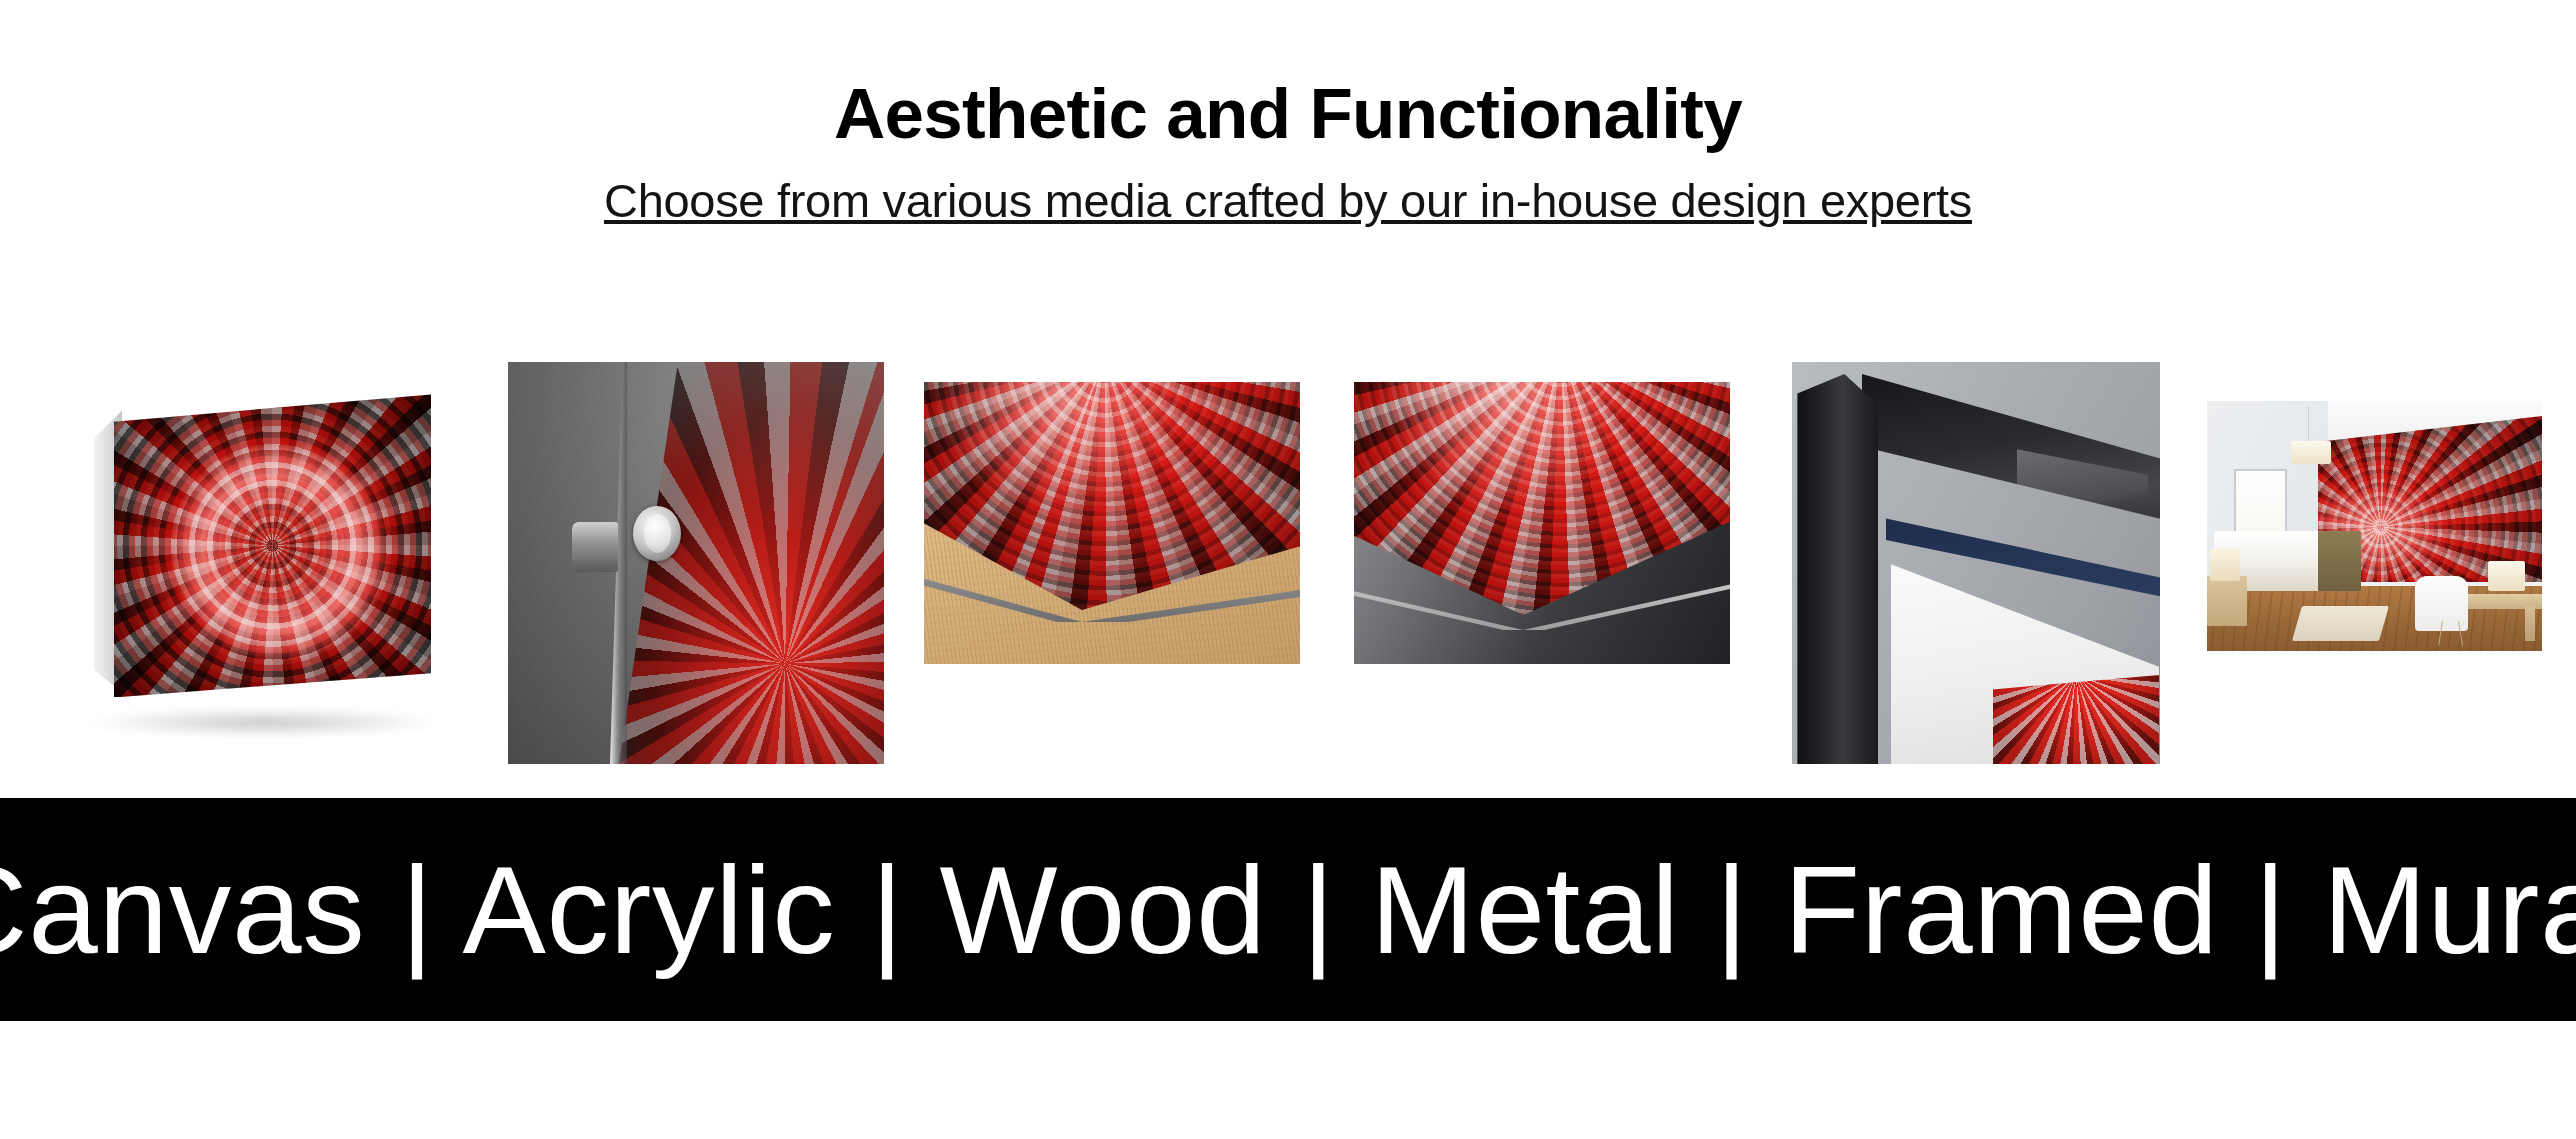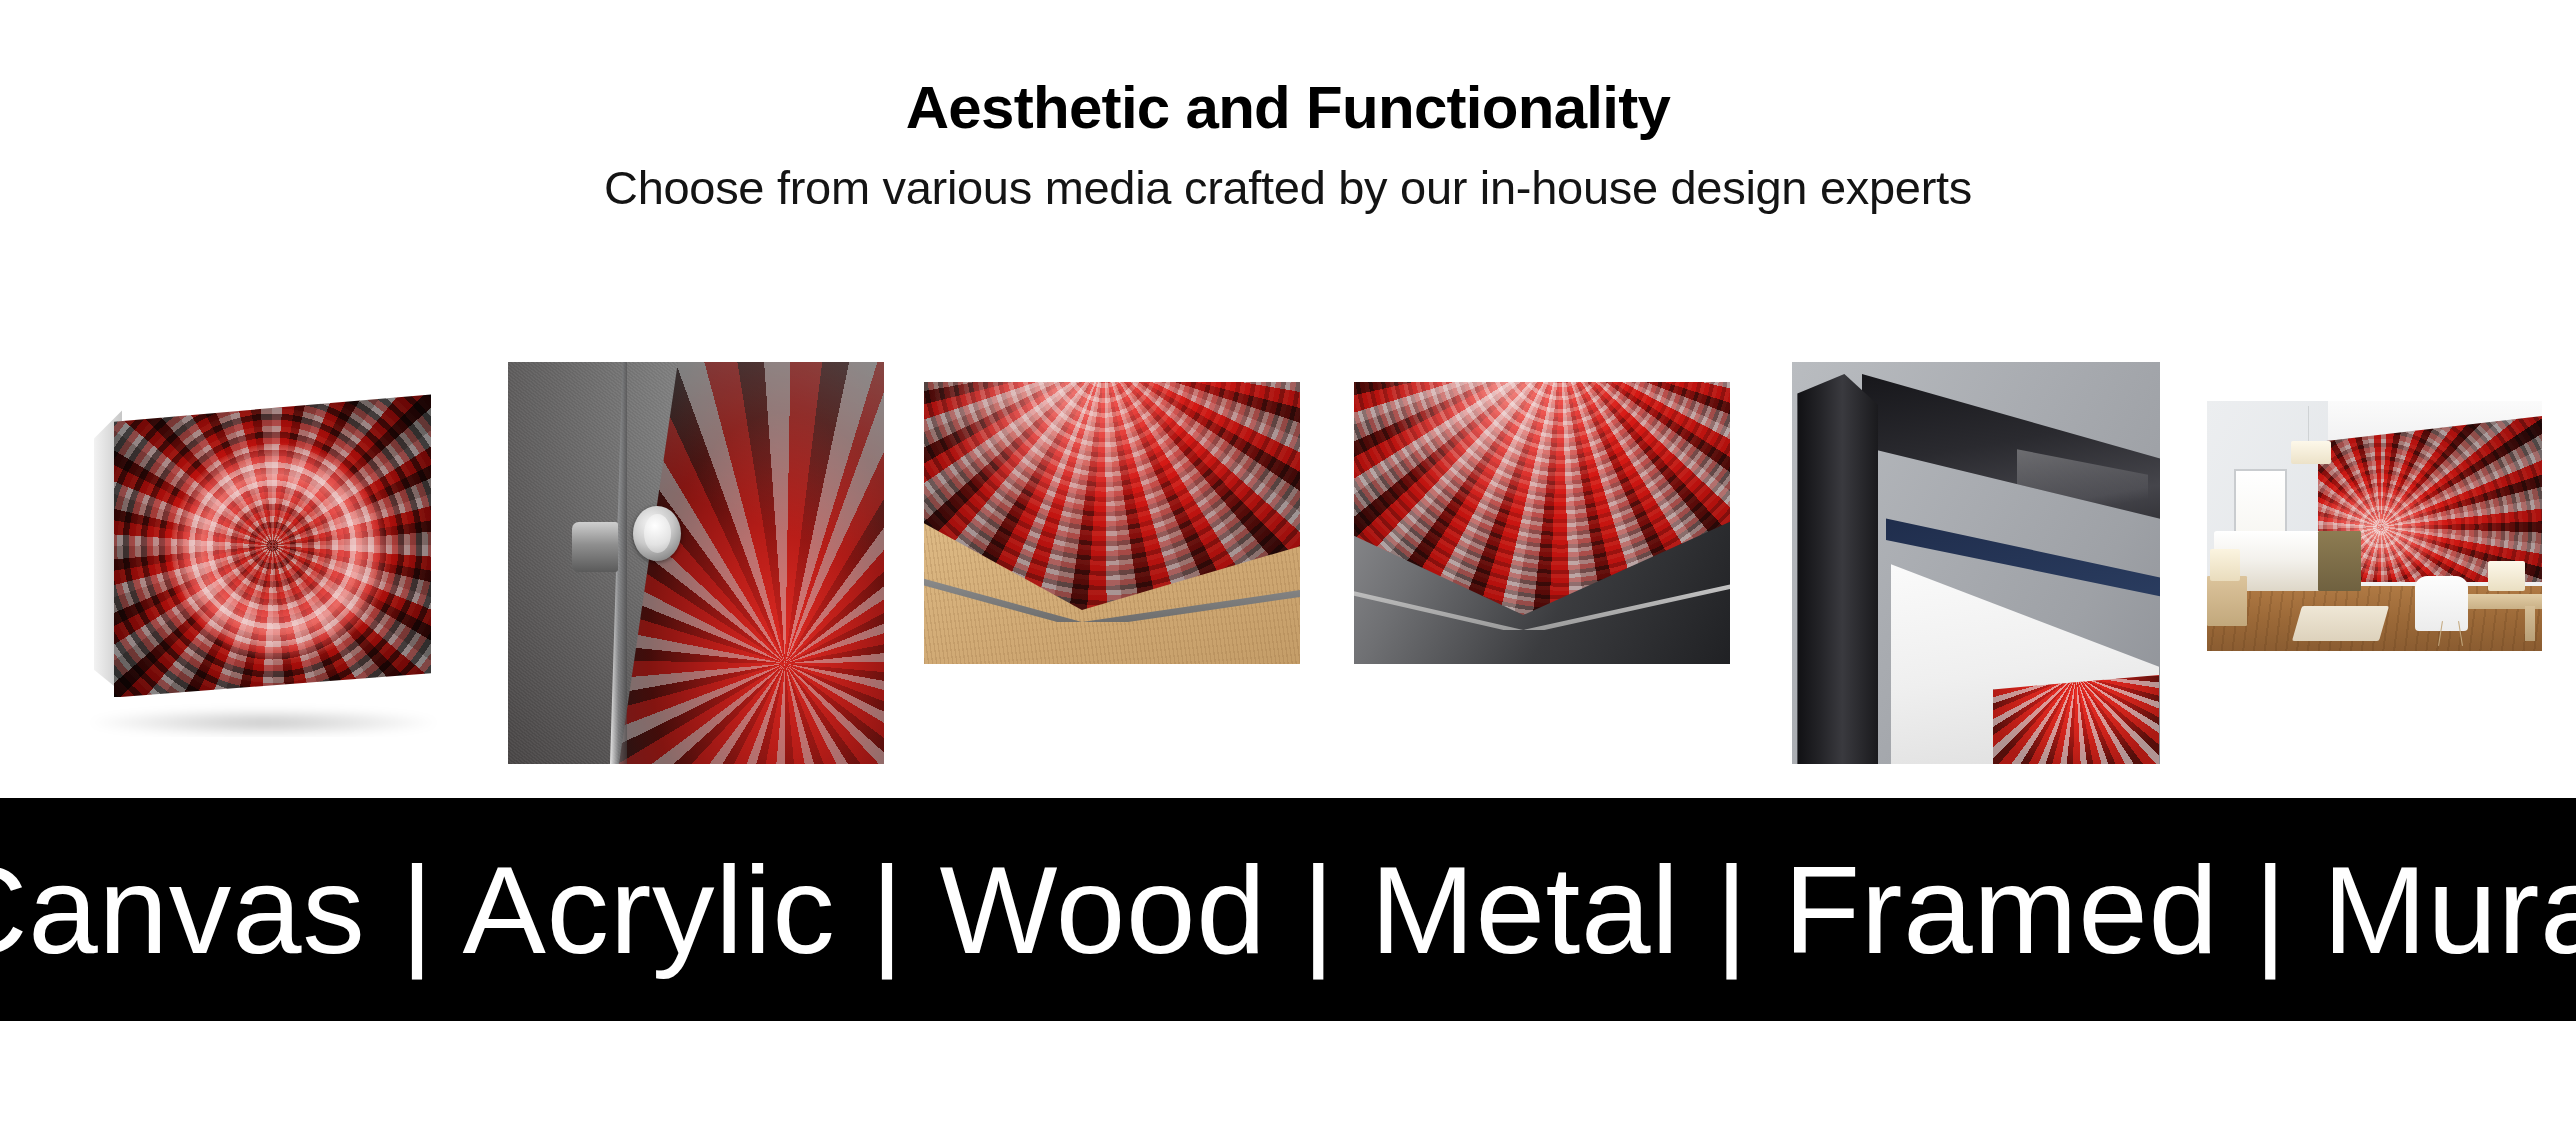--- a/index.html
+++ b/index.html
@@ -22,35 +22,36 @@
   
   .headline-block {
     position: absolute;
     top: 74px;
     left: 0;
     width: 100%;
     text-align: center;
   }
 
   .headline {
-    font-size: 60px;
+    font-size: 71px;
     font-weight: 700;
     color: #000000;
     letter-spacing: -0.7px;
     line-height: 1.12;
     font-stretch: condensed;
   }
 
   .subheadline {
     margin-top: 19px;
     font-size: 47px;
     font-weight: 400;
     color: #141414;
     line-height: 1.2;
     letter-spacing: -0.3px;
+    text-decoration: underline;
   }
 
   
   .media-strip {
     position: absolute;
     top: 362px;
     left: 0;
     width: 2576px;
     height: 416px;
   }

